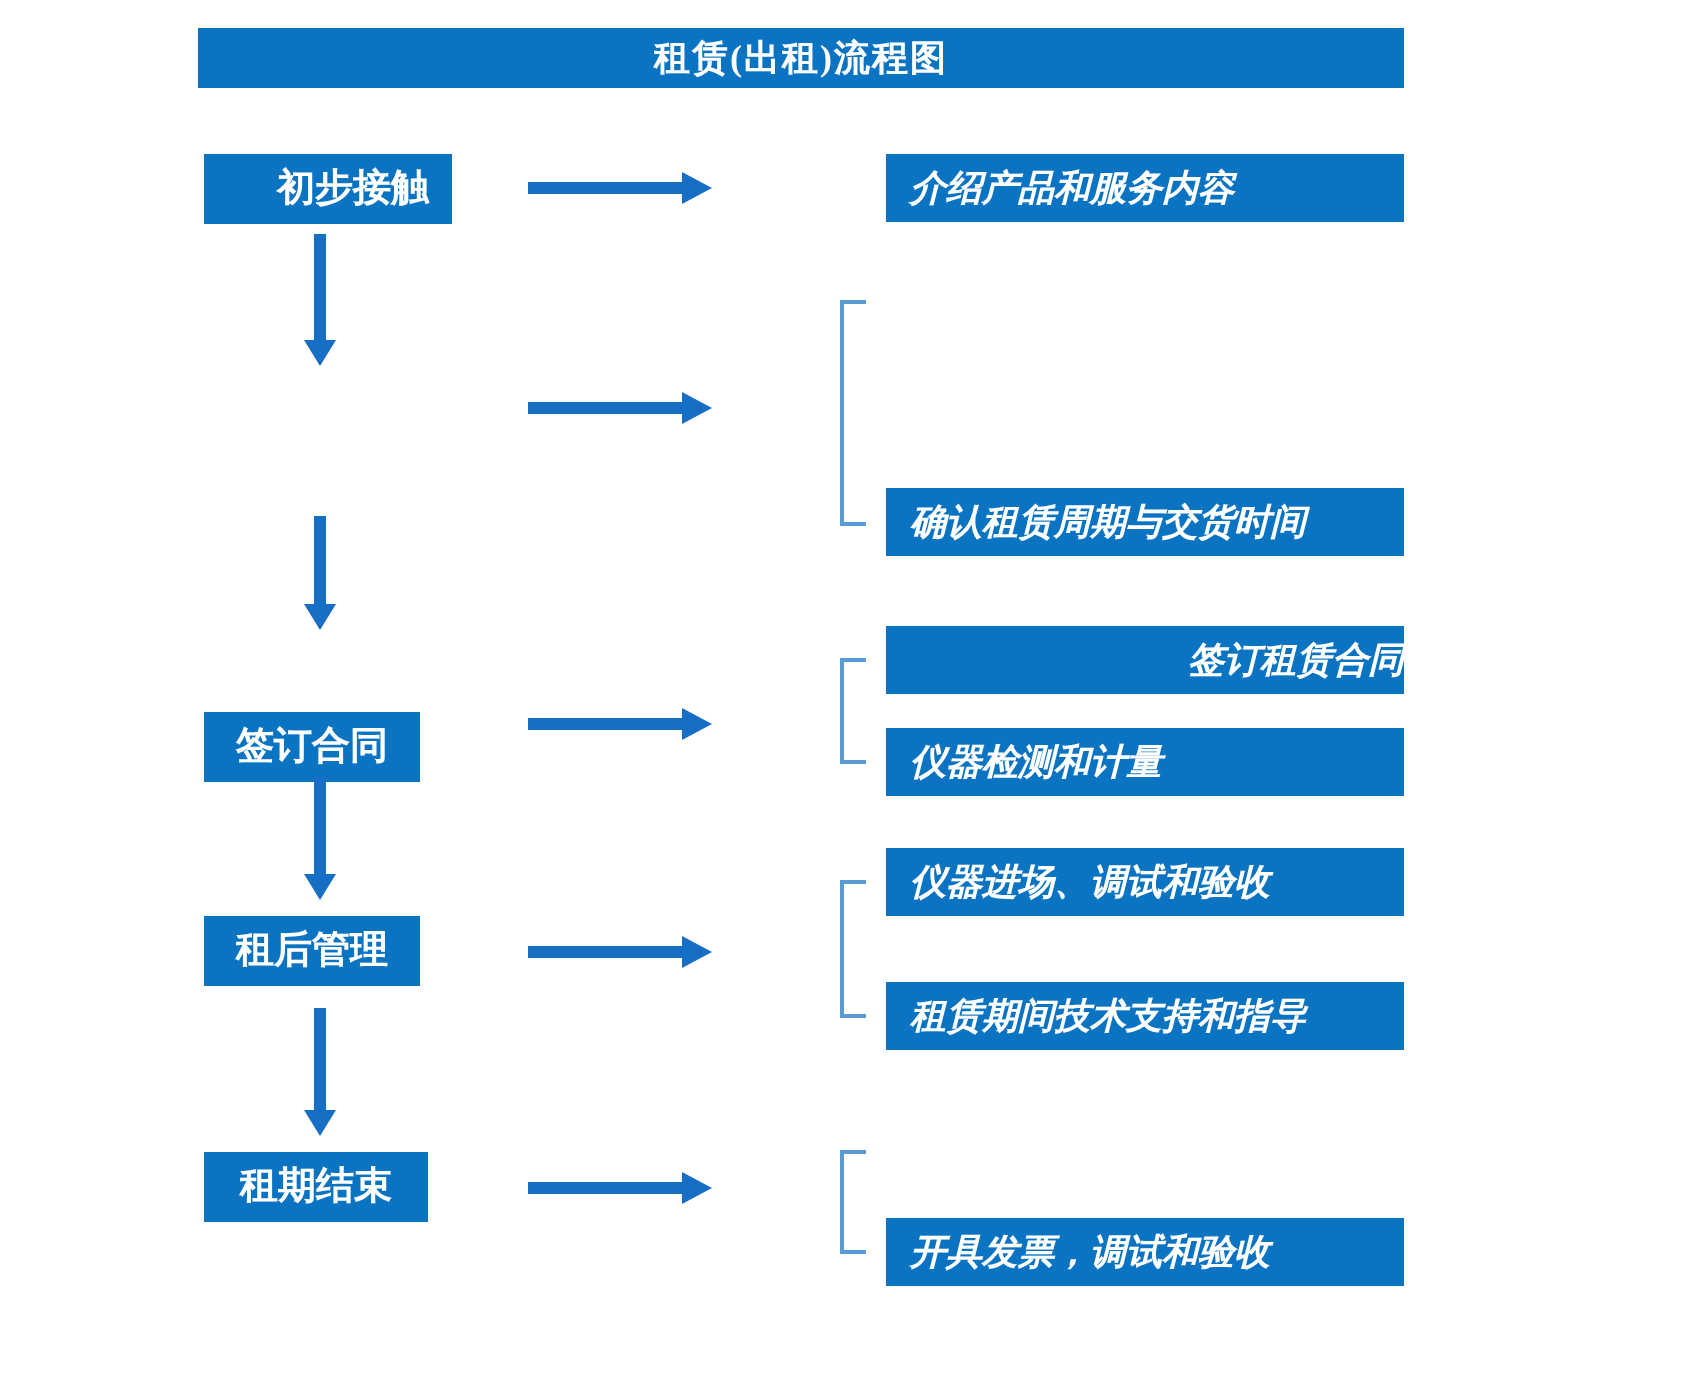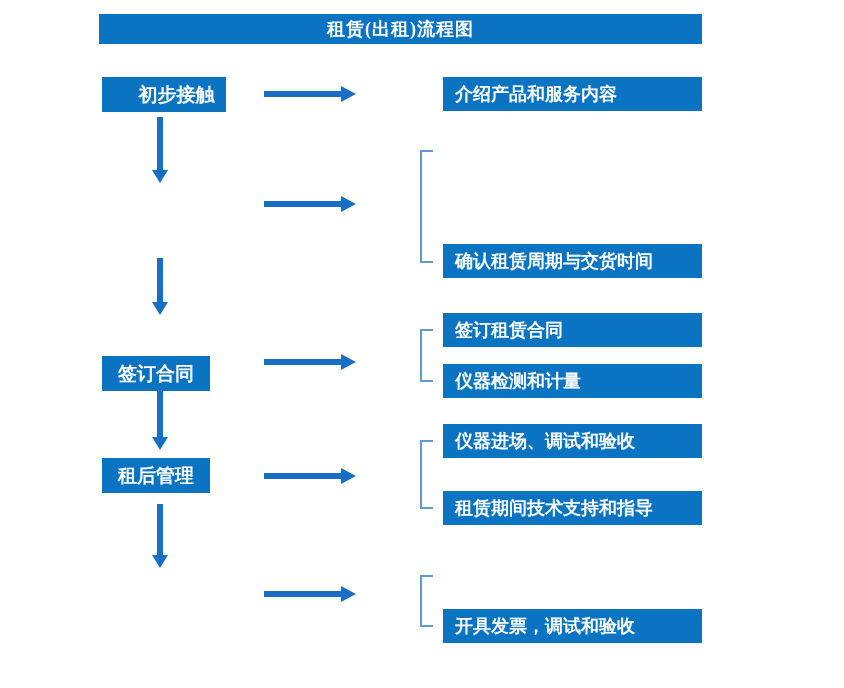--- a/index.html
+++ b/index.html
@@ -40,26 +40,27 @@
   .lb1 { top: 77px;  width: 124px; padding-left: 25px; }
   .lb2 { top: 186px; width: 124px; }
   .lb3 { top: 356px; width: 108px; }
   .lb4 { top: 458px; width: 108px; }
   .lb5 { top: 576px; width: 112px; }
   .rbox {
     left: 443px;
     width: 259px; height: 34px; line-height: 34px;
     padding-left: 12px;
     font-size: 18px;
+    font-style: italic;
   }
   .rb1  { top: 77px;  }
   .rb2  { top: 135px; }
   .rb3  { top: 187px; }
   .rb4  { top: 244px; }
-  .rb5  { top: 313px; }
+  .rb5  { top: 313px; text-align: right; }
   .rb6  { top: 364px; }
   .rb7  { top: 424px; }
   .rb8  { top: 491px; }
   .rb9  { top: 559px; }
   .rb10 { top: 609px; }
 
   
   .harrow { position: absolute; left: 264px; width: 92px; height: 16px; }
   .harrow .shaft {
     position: absolute; left: 0; top: 5px;
@@ -113,20 +114,21 @@
 </head>
 <body>
 
 <div class="canvas">
 
   <div class="title-bar">租赁(出租)流程图</div>
 
   <div class="box lbox lb1">初步接触</div>
   <div class="box lbox lb3">签订合同</div>
   <div class="box lbox lb4">租后管理</div>
+  <div class="box lbox lb5">租期结束</div>
 
   <div class="varrow va1">
       <div class="shaft"></div>
       <div class="head"></div>
     </div>
   <div class="varrow va2">
       <div class="shaft"></div>
       <div class="head"></div>
     </div>
   <div class="varrow va3">

